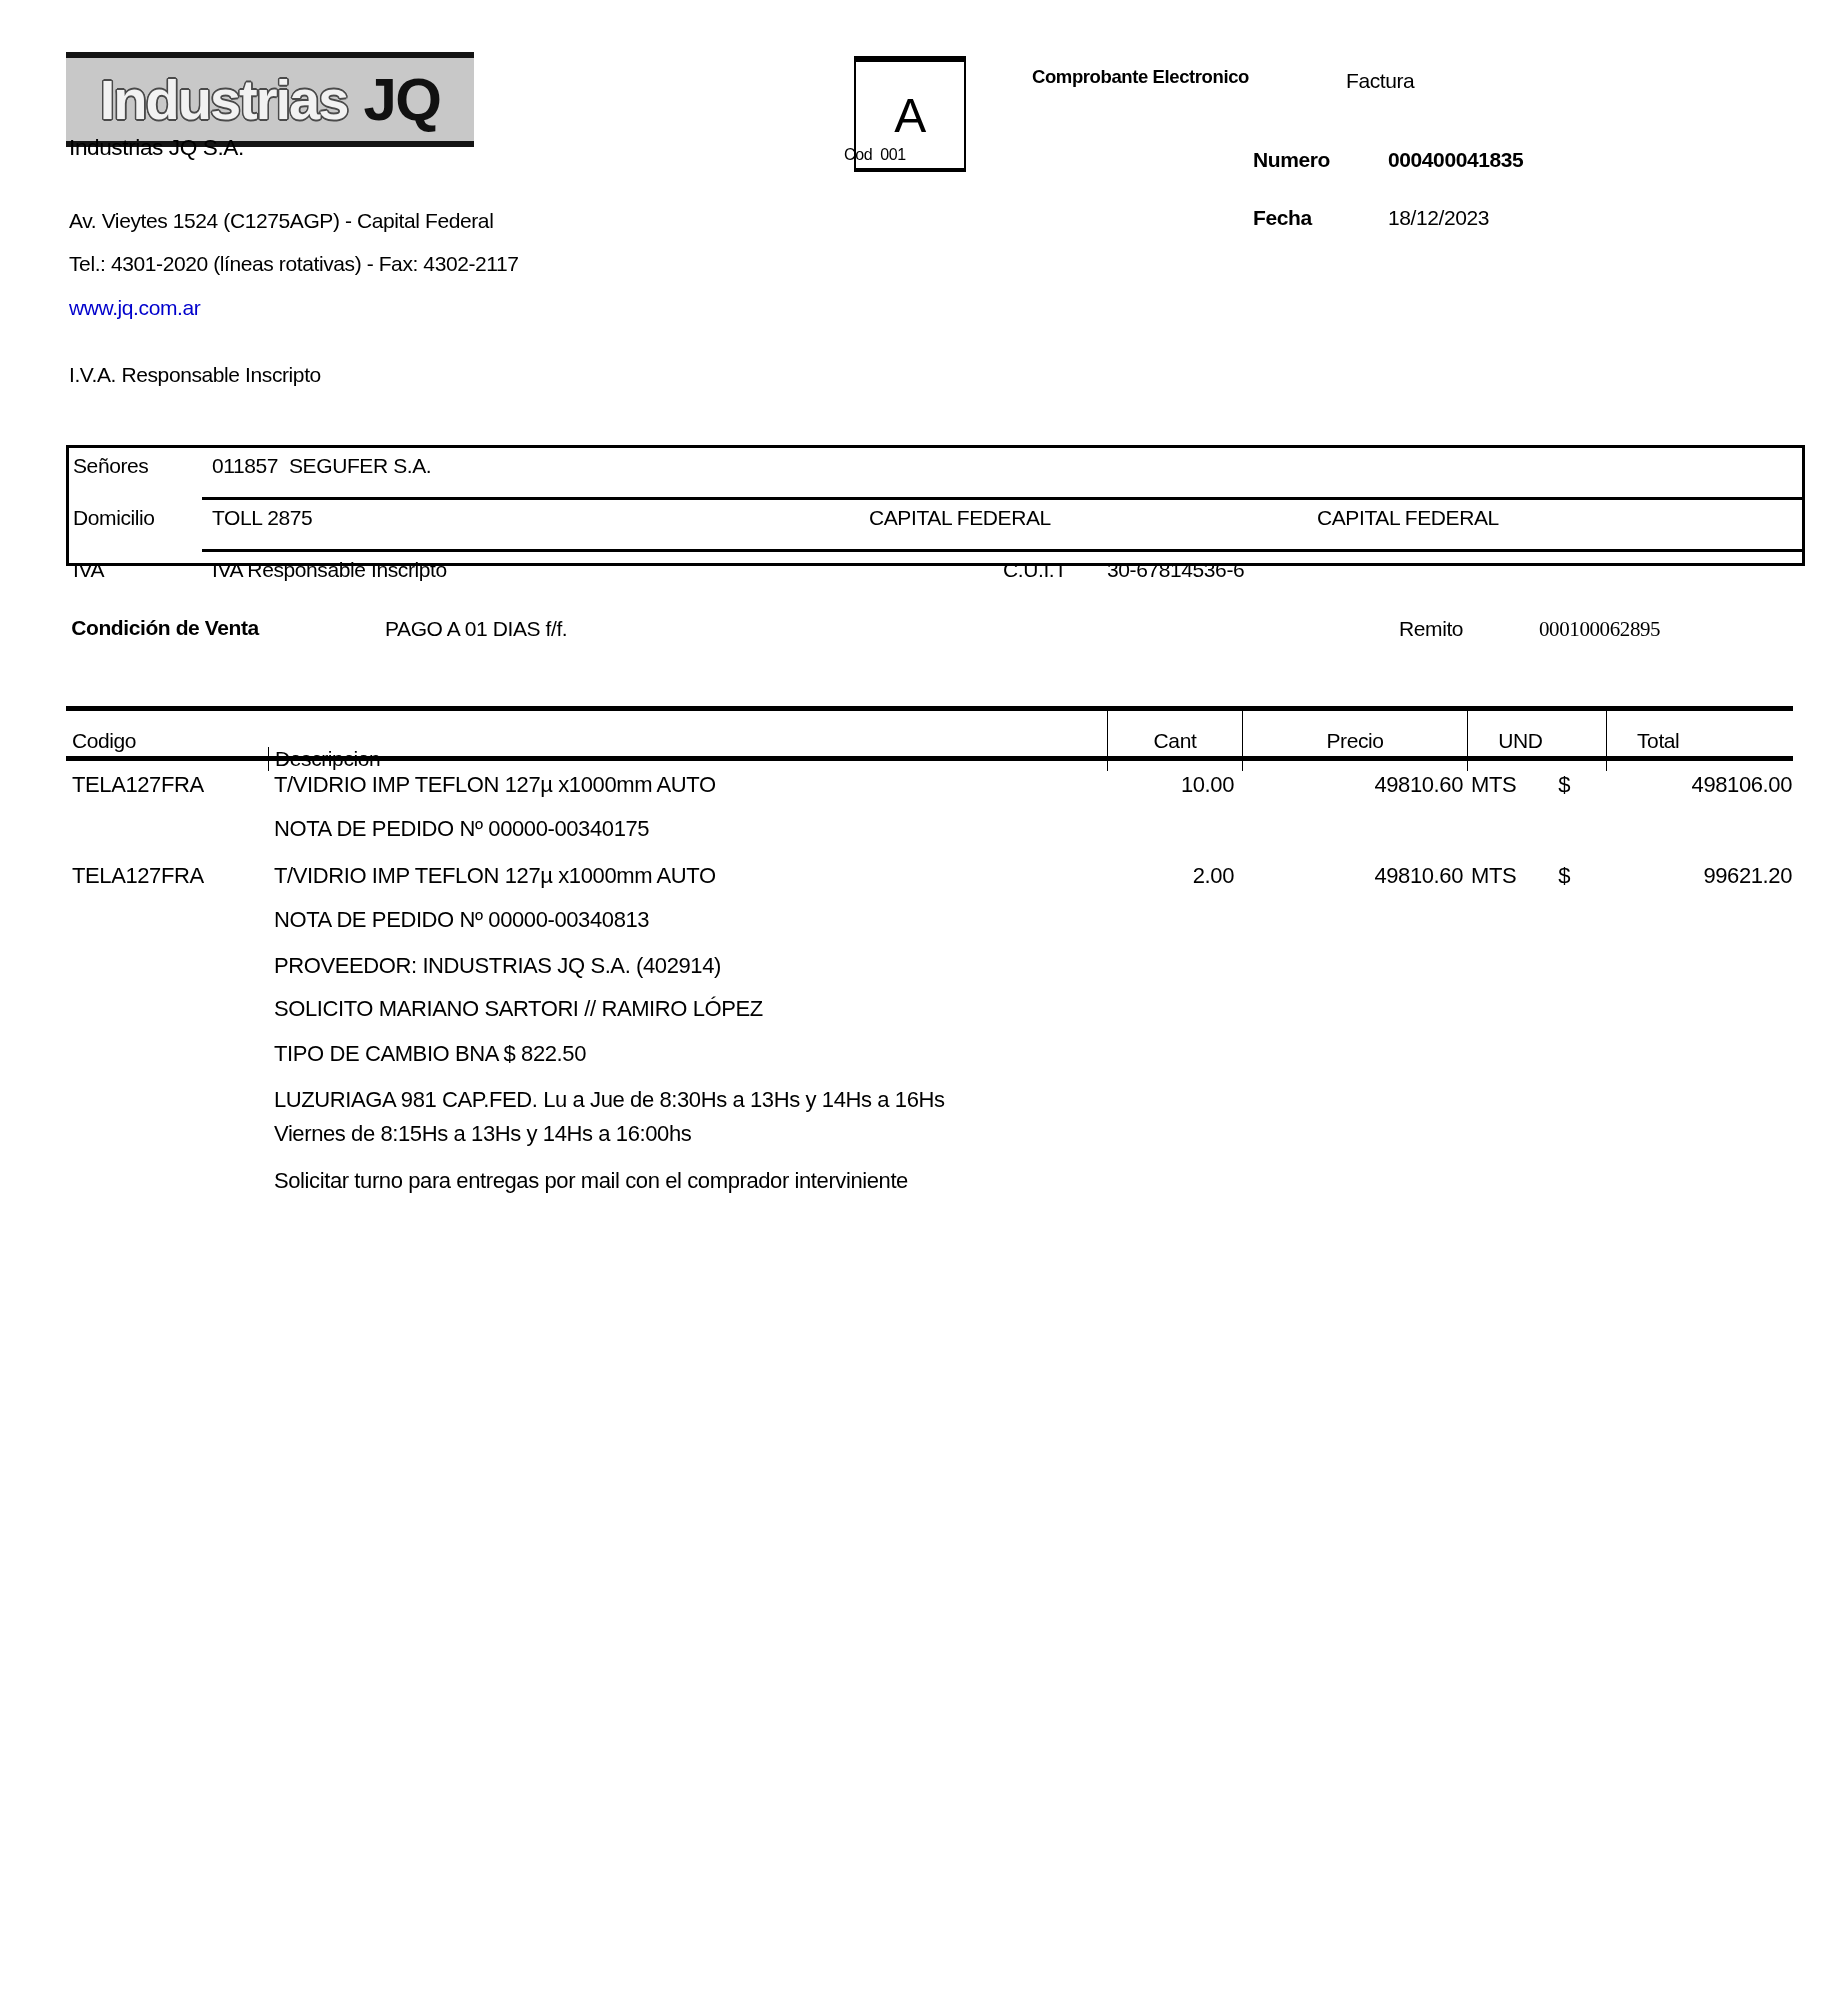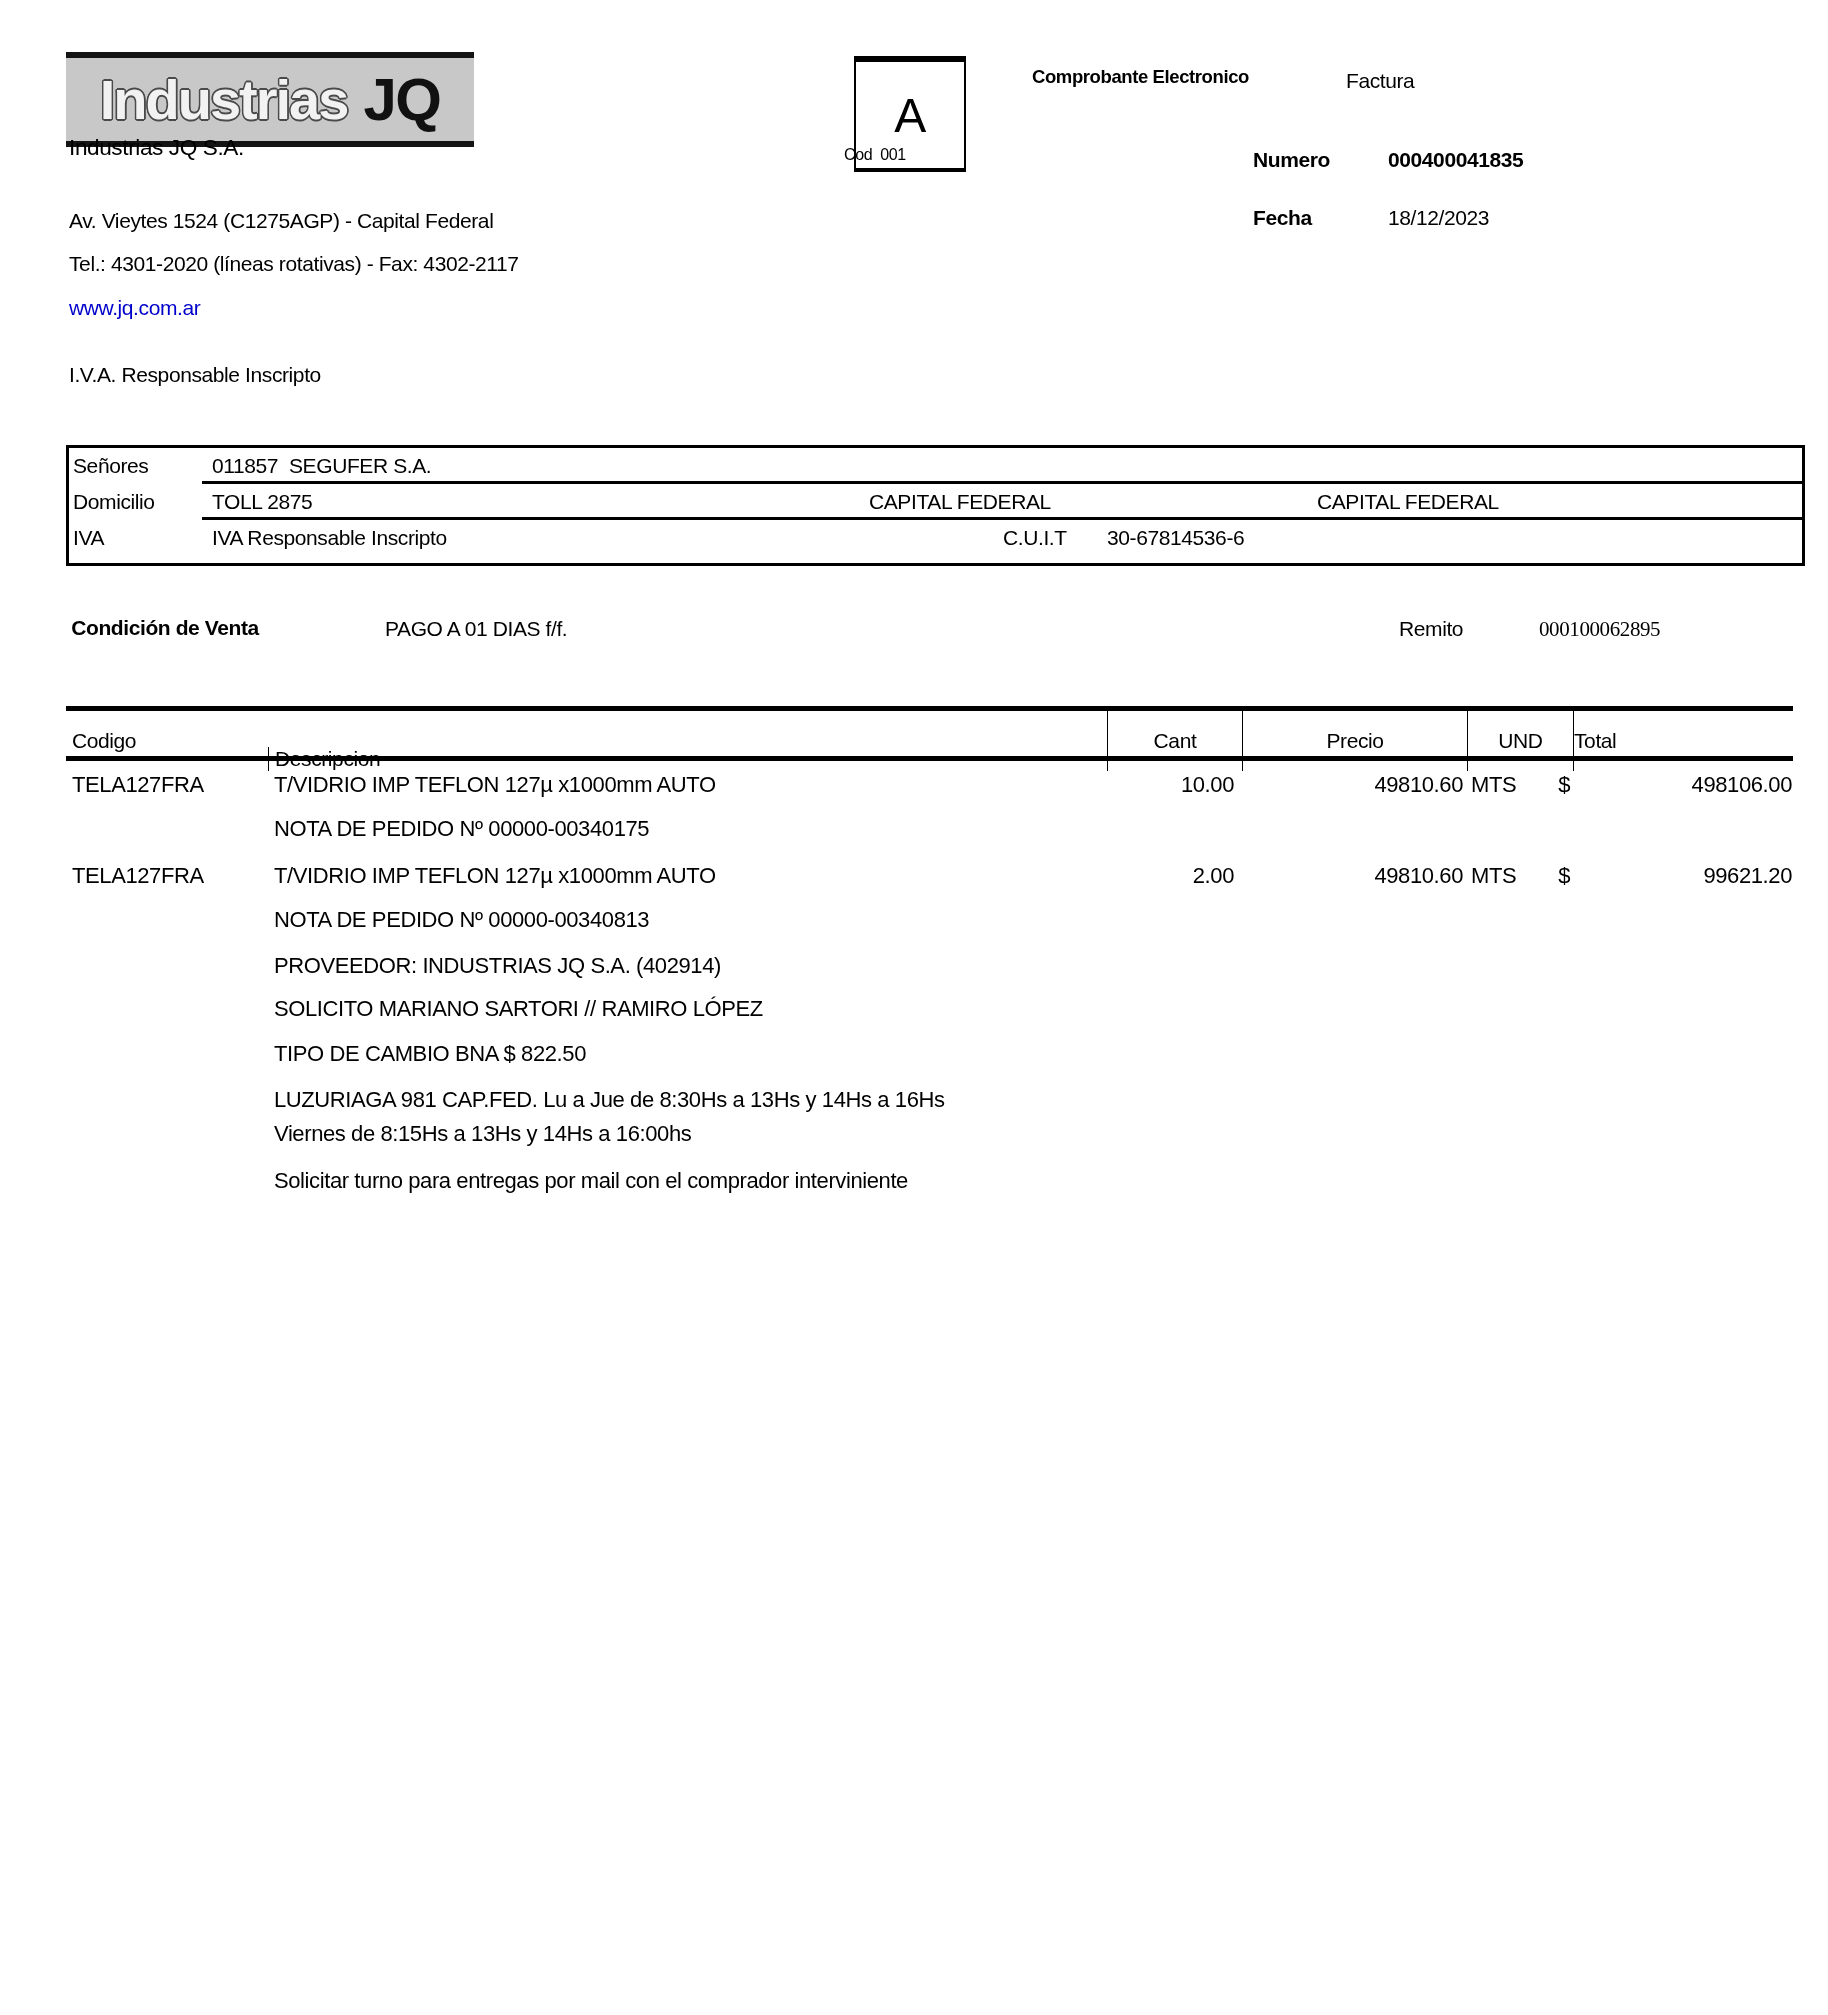--- a/index.html
+++ b/index.html
@@ -26,21 +26,21 @@
               font-size:48px;}
   .cod-line{left:844px;top:146px;display:flex;gap:8px;font-size:16px;}
 
   .link{color:var(--link,#0000cc);}
 
   .info-table{left:1120px;top:266px;width:670px;font-size:21px;}
   .info-row{display:flex;justify-content:space-between;margin-bottom:15.3px;}
 
   
   .cust-box{left:66px;top:445px;width:1739px;height:121px;border:3.6px solid #000;box-sizing:border-box;font-size:21px;}
-  .cust-row{display:flex;height:36px;}
+  .cust-row{display:flex;height:52px;}
   .cust-label{width:133px;padding:5.6px 0 0 4px;box-sizing:border-box;}
   .cust-val{flex:1;position:relative;padding:5.6px 0 0 10px;box-sizing:border-box;}
   .cust-sep{border-bottom:3.6px solid #000;}
 
   .cond-row{left:66px;top:616px;width:1739px;height:32px;font-size:21px;}
 
   
   .items-head{left:66px;top:706px;width:1727px;height:45px;border-top:5.6px solid #000;border-bottom:5.6px solid #000;
               box-sizing:content-box;display:grid;grid-template-columns:202px 839px 135px 225px 106px 220px;
               font-size:21px;}
@@ -120,21 +120,21 @@
     <span class="abs fs52" style="left:1333px;top:0.8px;">Remito</span>
     <span class="abs fs52" style="left:1473px;top:0.8px;font-family:Liberation Serif, serif;">000100062895</span>
   </div>
 
   <div class="abs items-head">
     <div style="padding-left:6px;">Codigo</div>
     <div class="hc" style="padding-left:6px;margin-top:36px;">Descripcion</div>
     <div class="hc" style="justify-content:center;">Cant</div>
     <div class="hc" style="justify-content:center;">Precio</div>
     <div class="hc" style="justify-content:center;">UND</div>
-    <div class="hc" style="">Total</div>
+    <div class="hc" style="padding-left:30px;margin-left:33px;">Total</div>
   </div>
 
   <div class="abs items-body">
     <div class="irow" style="margin-top:12px;">
       <div class="c-cod">TELA127FRA</div>
       <div class="c-desc"><span class="wrap">T/VIDRIO IMP TEFLON 127µ x1000mm AUTO</span></div>
       <div class="c-cant">10.00</div>
       <div class="c-prec">49810.60</div>
       <div class="c-und">MTS</div>
       <div class="c-cur">$</div>

